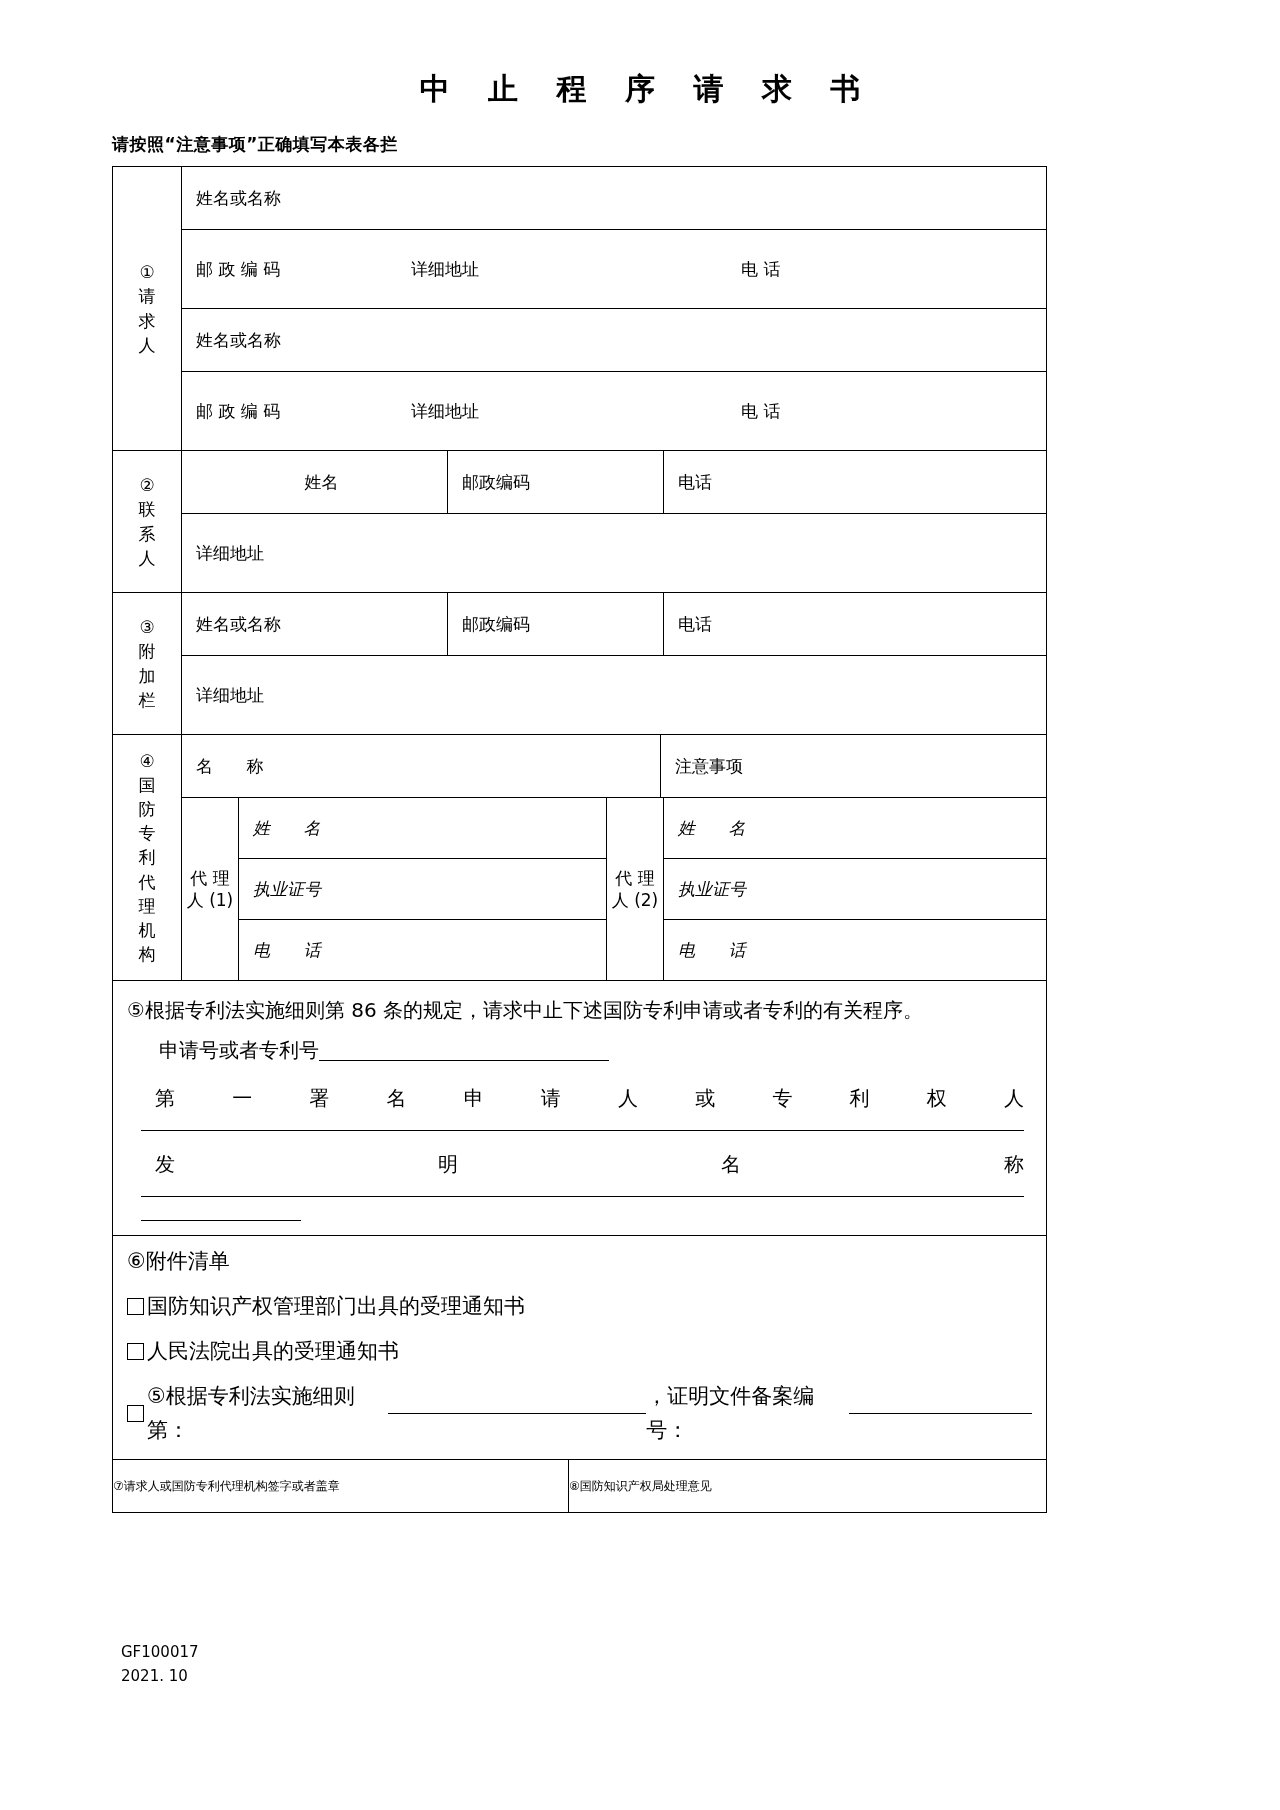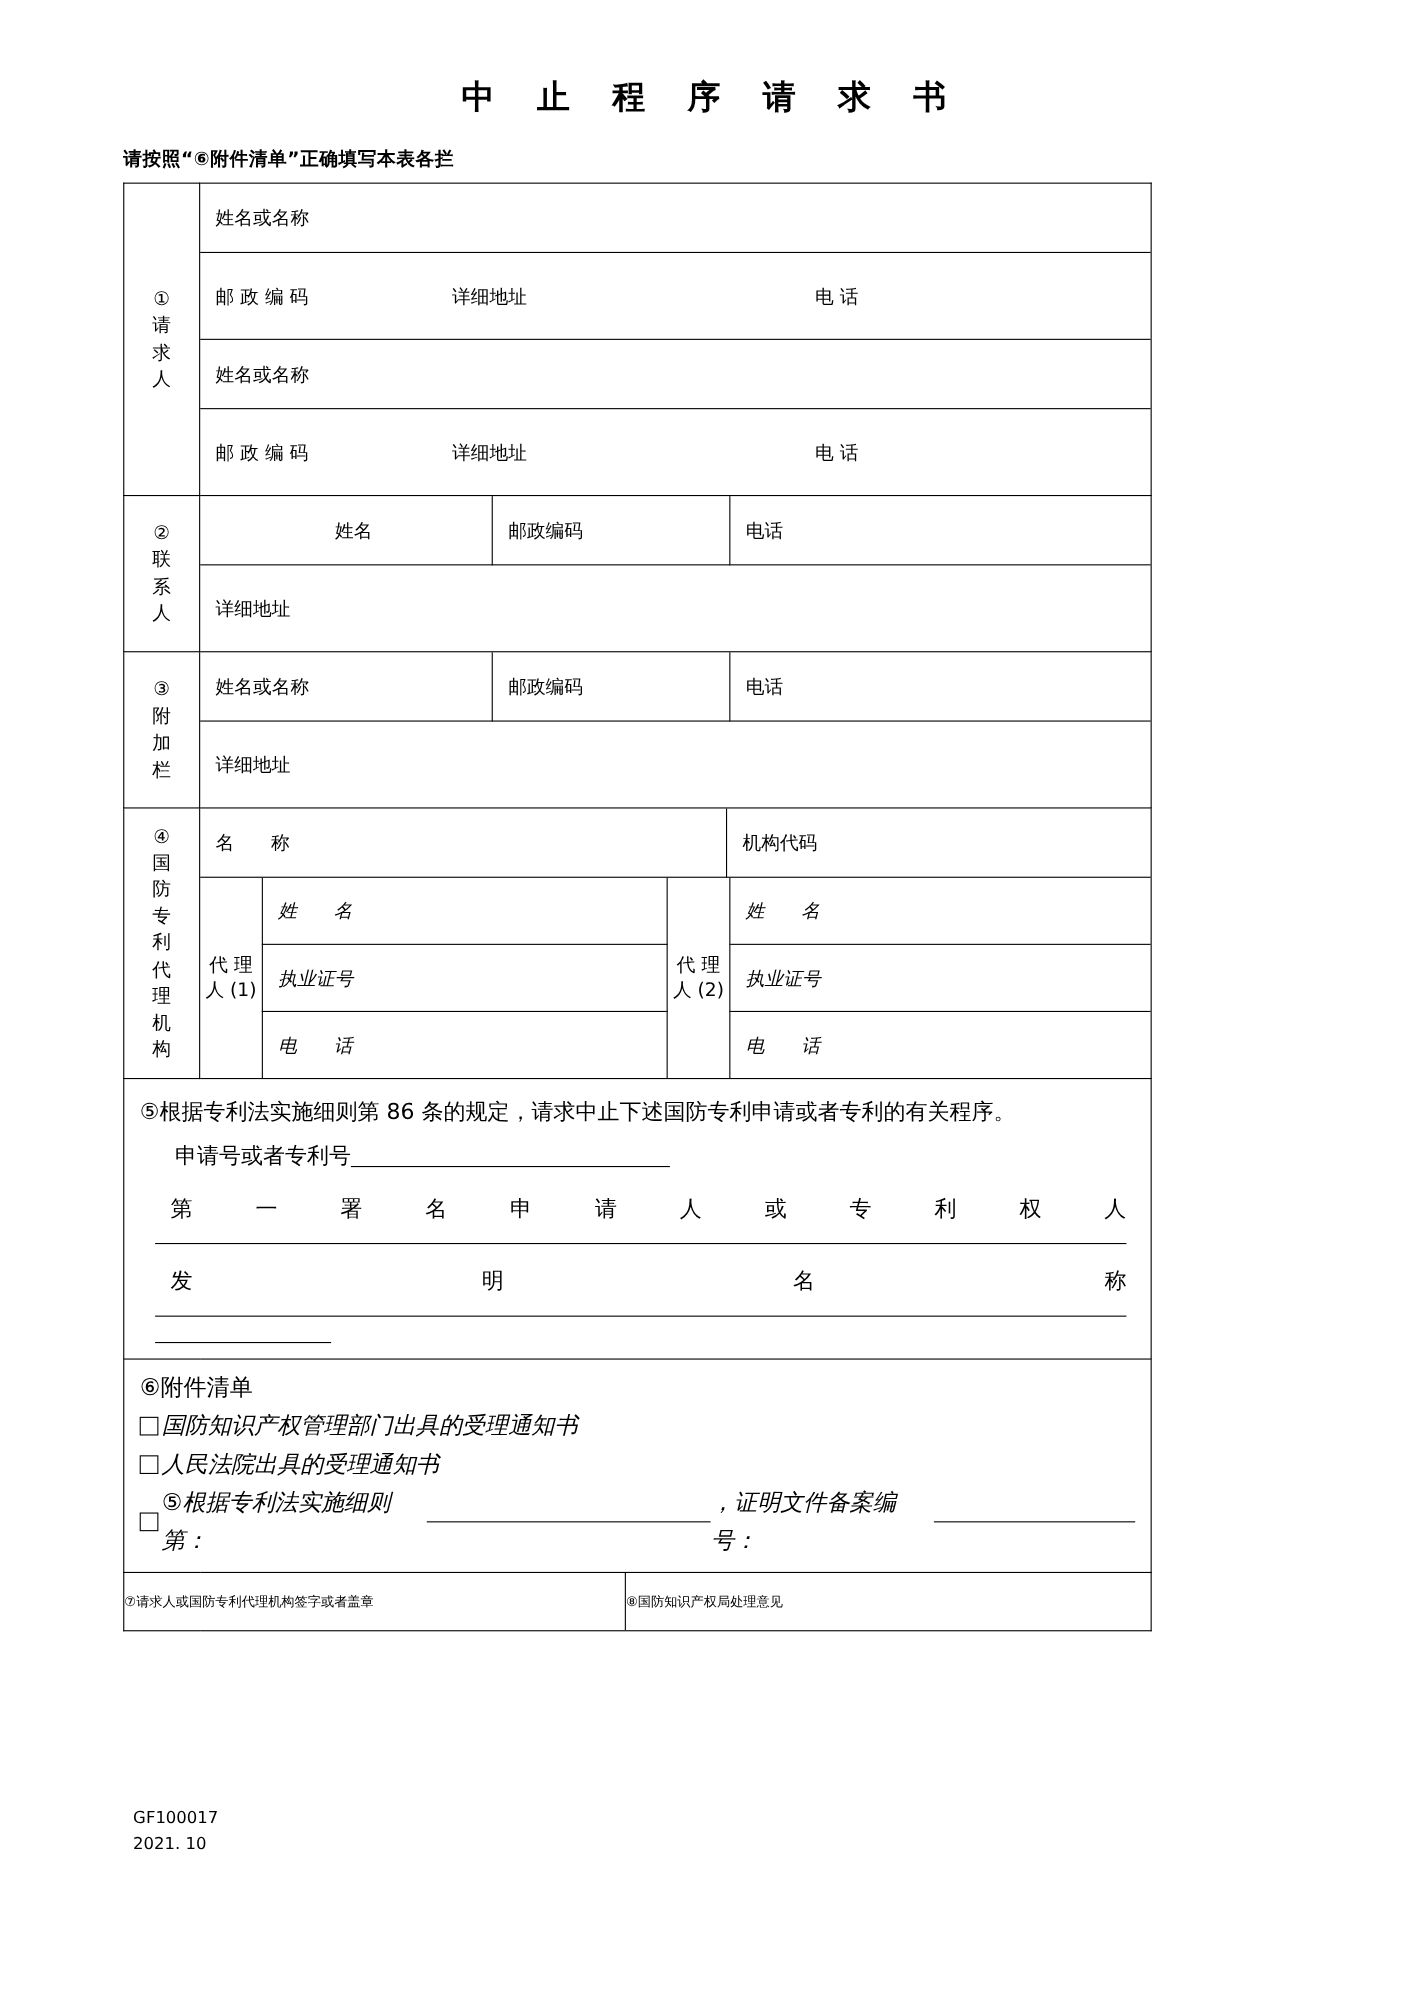--- a/index.html
+++ b/index.html
@@ -148,22 +148,21 @@
 
   
   .sec6 {
     padding: 8px 14px 12px 14px;
     font-size: 21px;
     line-height: 1.62;
   }
   .chkline {
     display: flex;
     align-items: center;
-    margin-top: 1px;
-    font-style: italic;
+    margin-top: 11px;
   }
   .chkbox {
     width: 15px;
     height: 15px;
     border: 1.8px solid #000;
     display: inline-block;
     margin-right: 3px;
     flex: 0 0 auto;
     background: #fff;
   }
@@ -193,21 +192,21 @@
     line-height: 1.6;
     font-family: "DejaVu Sans", "Liberation Sans", sans-serif;
   }
 </style>
 </head>
 <body>
 
 <div class="page">
 
   <div class="doc-title">中 止 程 序 请 求 书</div>
-  <div class="doc-subtitle">请按照“⑥附件清单”正确填写本表各拦</div>
+  <div class="doc-subtitle">请按照“注意事项”正确填写本表各拦</div>
 
   <div class="form-wrap">
     <table class="form">
 
       <tbody>
           <tr>
         <td class="vlabel" rowspan="1">
           <span class="ch">①</span>
           <span class="ch">请</span>
           <span class="ch">求</span>
@@ -335,21 +334,21 @@
           <span class="ch">构</span>
         </td>
         <td>
           <table class="inner">
             <tbody>
                   <tr>
               <td class="h-row" style="width:478px;">
                 <span class="lbl sp2">名    称</span>
               </td>
               <td class="h-row">
-                <span class="lbl">机构代码</span>
+                <span class="lbl">注意事项</span>
               </td>
             </tr>
             <tr>
               <td colspan="2" style="padding:0;">
                 <table class="inner" style="border-collapse:collapse;width:100%;">
                   <tbody>
                           <tr>
 
                     <td class="agent-v" rowspan="3" style="border-left:0;border-top:0;border-bottom:0;">
                       <span class="ch">代</span>

